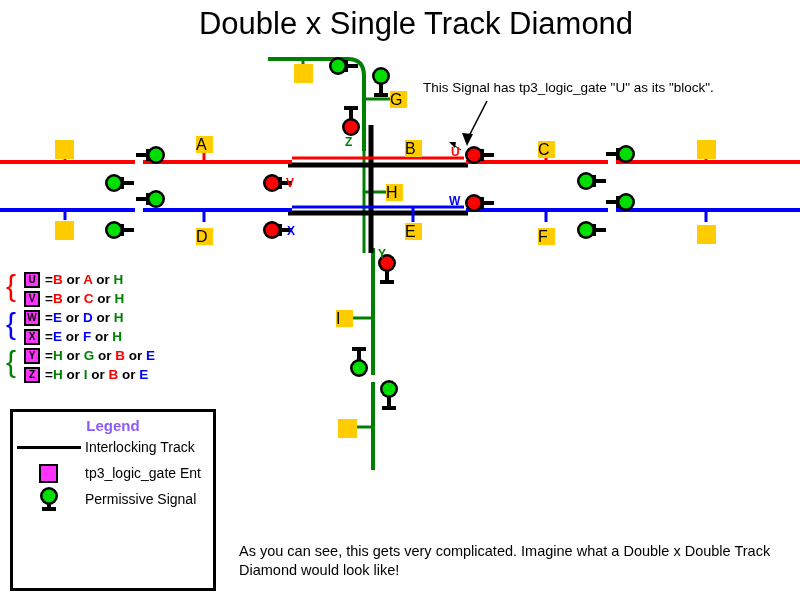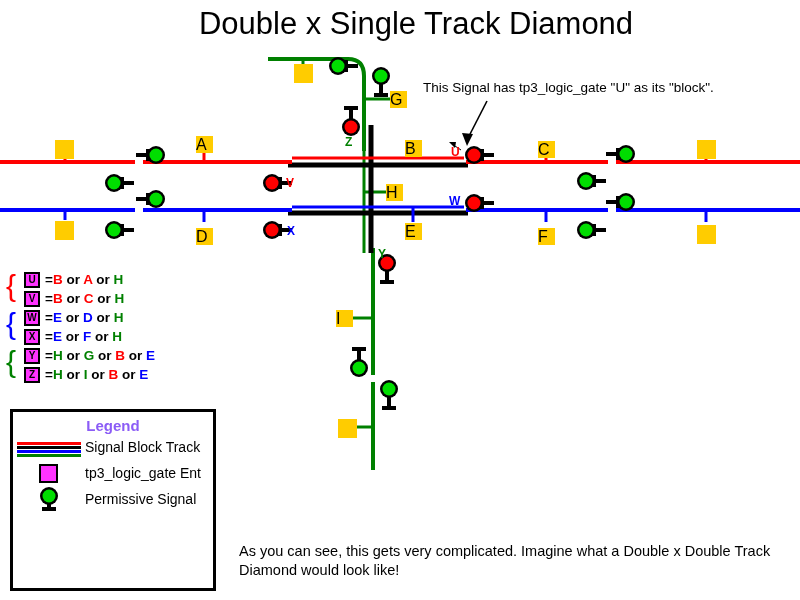--- a/index.html
+++ b/index.html
@@ -436,30 +436,27 @@
       <div class="logic-gate-chip">Z</div>
       <div class="logic-expr">
         <span class="eq">=</span><span class="tok-green">H</span> <span class="tok-black">or</span> <span class="tok-green">I</span> <span class="tok-black">or</span> <span class="tok-red">B</span> <span class="tok-black">or</span> <span class="tok-blue">E</span>
       </div>
     </div>
   </div>
 
   <div class="abs" id="legend">
     <div id="legend-title">Legend</div>
 
-
     <div class="legend-row">
       <div class="legend-swatch">
-        <div class="lg-stripe" style="top:8px;  background:#ff0000;"></div>
-        <div class="lg-stripe" style="top:12px; background:#000000;"></div>
-        <div class="lg-stripe" style="top:16px; background:#0000ff;"></div>
-        <div class="lg-stripe" style="top:20px; background:#008000;"></div>
-      </div>
-      <div class="legend-text">Signal Block Track</div>
-    </div>
+        <div class="lg-line-black"></div>
+      </div>
+      <div class="legend-text">Interlocking Track</div>
+    </div>
+
 
 
     <div class="legend-row">
       <div class="legend-swatch">
         <div class="lg-sq" style="background:#ff33ff;"></div>
       </div>
       <div class="legend-text">tp3_logic_gate Ent</div>
     </div>
 
 

